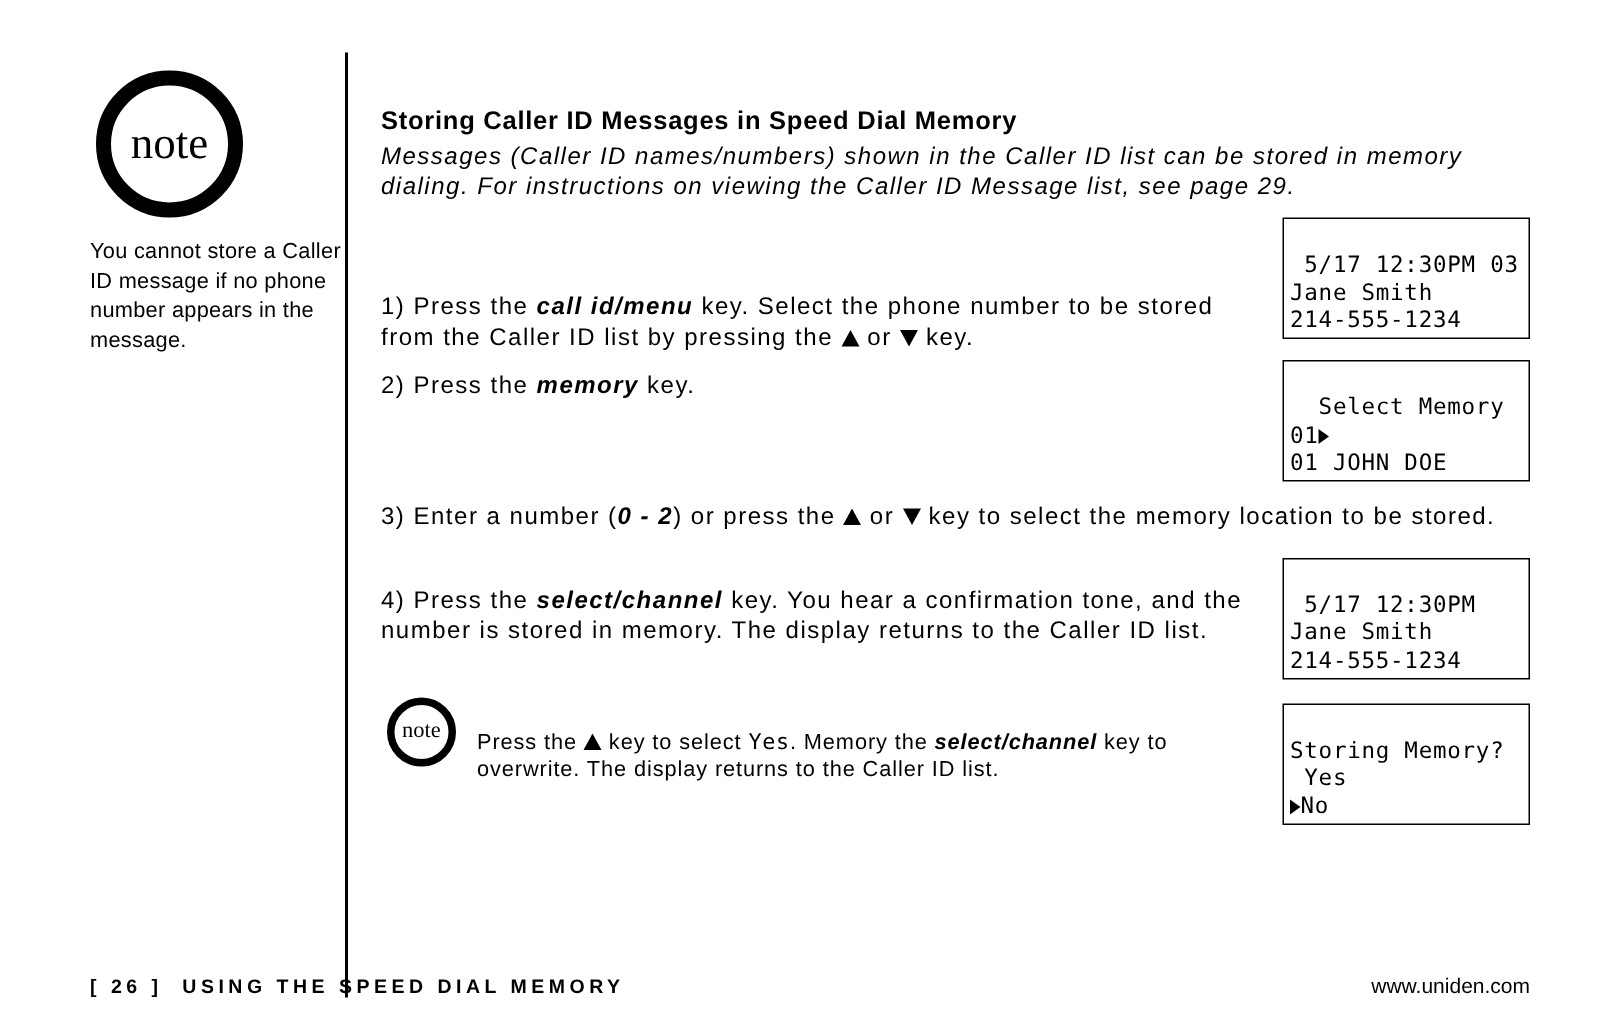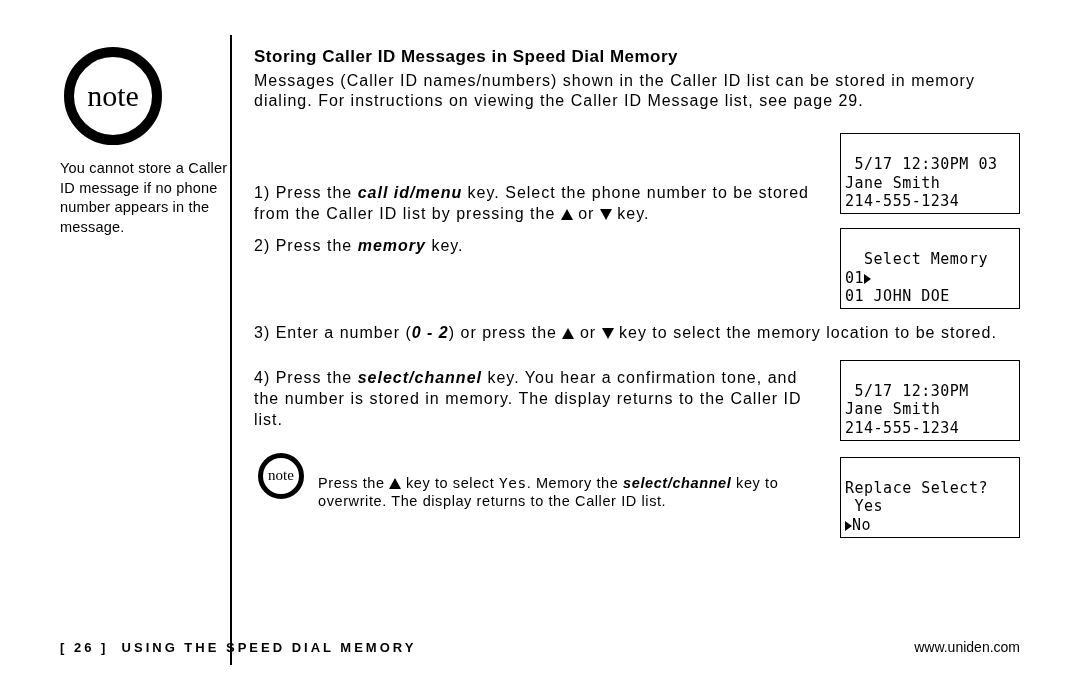--- a/index.html
+++ b/index.html
@@ -69,26 +69,28 @@
   }
   .main {
     flex: 1 1 auto;
     padding-top: 12px;
   }
   .heading {
     font-weight: 700;
     font-size: 17px;
     letter-spacing: 0.5px;
     margin-bottom: 4px;
+    margin-top: 24px;
   }
   .para {
     font-size: 16px;
     letter-spacing: 1.0px;
     line-height: 1.25;
-    margin-bottom: 20px;
+    margin-bottom: 8px;
+    font-style: italic;
   }
   .row {
     display: flex;
     align-items: center;
     margin-bottom: 14px;
   }
   .row .text {
     flex: 1 1 auto;
     font-size: 16px;
     letter-spacing: 1.0px;
@@ -106,21 +108,21 @@
     border-right: 6px solid transparent;
     border-bottom: 11px solid #000;
   }
   .tri-down {
     border-left: 6px solid transparent;
     border-right: 6px solid transparent;
     border-top: 11px solid #000;
   }
   .lcd {
     flex: 0 0 auto;
-    width: 180px;
+    width: 165px;
     border: 1.5px solid #000;
     font-family: monospace;
     font-size: 15px;
     line-height: 1.25;
     padding: 2px 4px 2px 4px;
     letter-spacing: 0.5px;
     white-space: pre;
     margin-top: 2px;
   }
   .note-row {
@@ -141,21 +143,21 @@
     width:0;height:0;
     border-top:5px solid transparent;
     border-bottom:5px solid transparent;
     border-left:7px solid #000;
     vertical-align: -1px;
   }
   .footer {
     position: absolute;
     left: 60px;
     right: 60px;
-    bottom: 32px;
+    bottom: 22px;
     display: flex;
     justify-content: space-between;
     align-items: flex-end;
     font-size: 14px;
     gap: 24px;
   }
   .footer-left {
     font-weight: 700;
     letter-spacing: 3px;
     font-size: 13px;
@@ -220,21 +222,21 @@
 
       <div class="note-row">
         <div class="note-small-circle">
           <span>note</span>
         </div>
         <div class="note-text">
           <br>
           <span>Press the </span><span class="tri-up"></span><span> key to select </span><span class="mono">Yes</span><span>. Memory the </span><span class="bold-ital">select/channel</span><span> key to overwrite. The display returns to the Caller ID list.</span>
         </div>
         <div class="lcd">
-<span>Replace Select?</span>
+<span>Storing Memory?</span>
 <span> Yes</span>
 <span class="cursor-tri"></span><span>No</span></div>
       </div>
 
     </div>
   </div>
 
   <div class="footer">
     <div class="footer-left">
       <span>[ 26 ]</span>&nbsp;&nbsp;<span>USING THE SPEED DIAL MEMORY</span>

